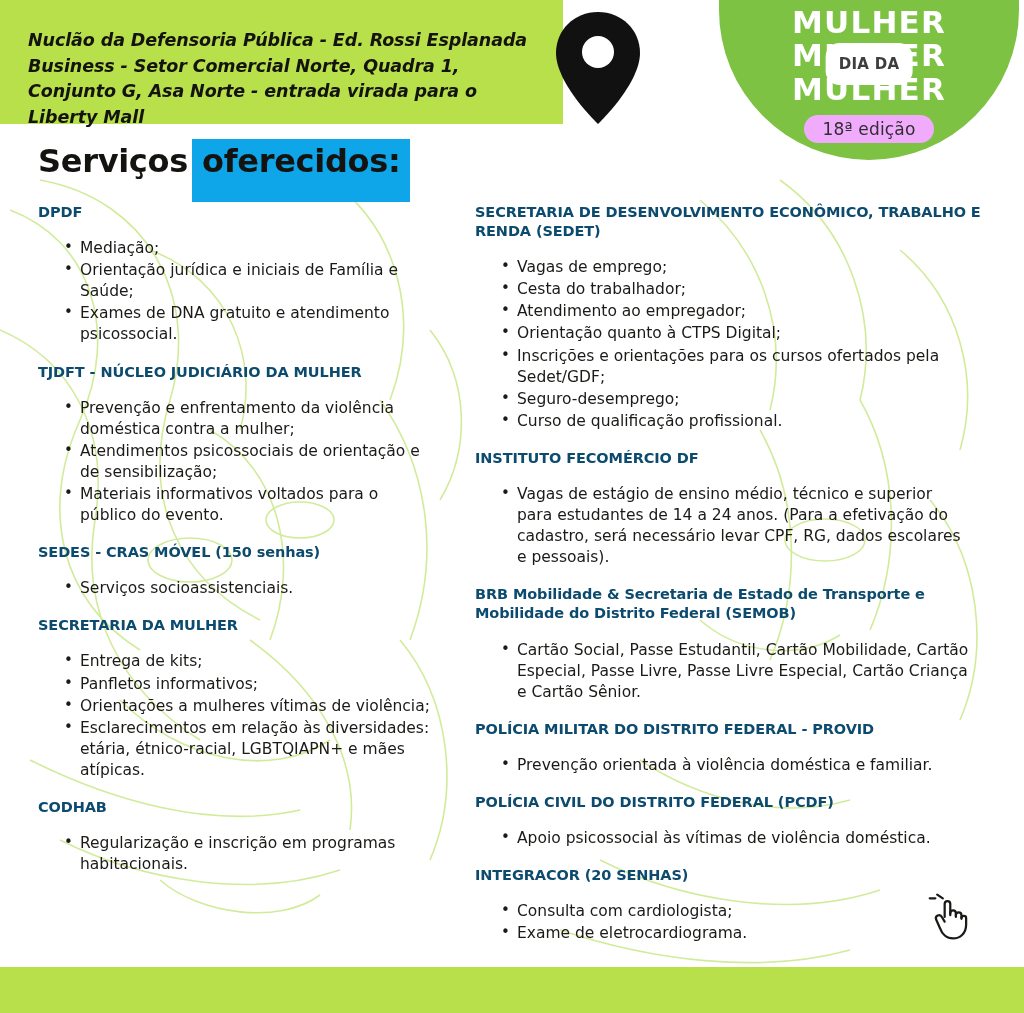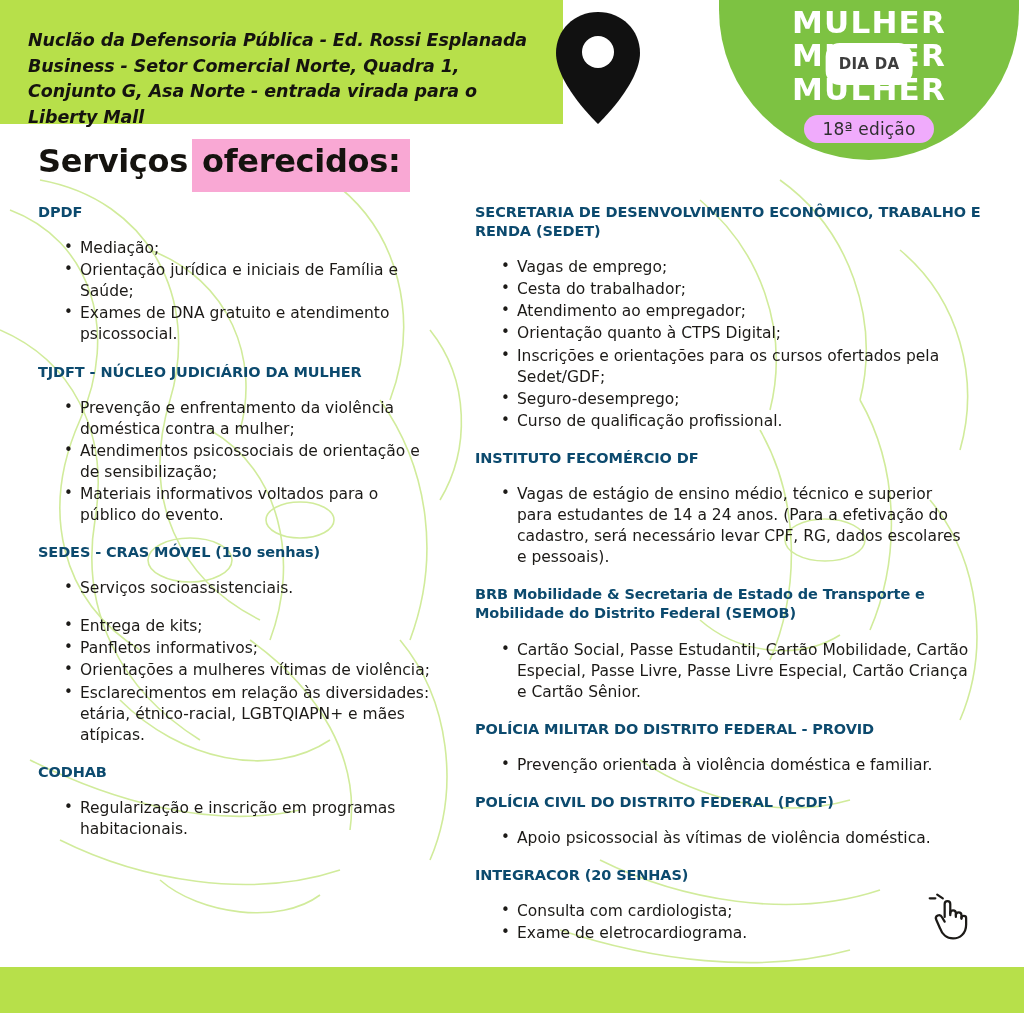--- a/index.html
+++ b/index.html
@@ -120,22 +120,22 @@
     top: 142px;
     left: 38px;
     z-index: 3;
     font-family: "DejaVu Sans", sans-serif;
     font-weight: bold;
     font-size: 32px;
     color: #15130f;
     letter-spacing: -0.3px;
   }
   .section-title .hl {
-    background: #f9a8d4;
-    padding: 3px 10px 12px 10px;
+    background: #0ea5e9;
+    padding: 3px 10px 22px 10px;
     margin-left: 4px;
   }
 
   
   .columns {
     position: absolute;
     top: 203px;
     left: 0;
     width: 1024px;
     z-index: 3;
@@ -280,20 +280,21 @@
     </div>
 
     <div class="group">
       <h3>SEDES - CRAS MÓVEL (150 senhas)</h3>
       <ul>
         <li>Serviços socioassistenciais.</li>
       </ul>
     </div>
 
     <div class="group">
+      <h3>SECRETARIA DA MULHER</h3>
       <ul>
         <li>Entrega de kits;</li>
         <li>Panfletos informativos;</li>
         <li>Orientações a mulheres vítimas de violência;</li>
         <li>Esclarecimentos em relação às diversidades: etária, étnico-racial, LGBTQIAPN+ e mães atípicas.</li>
       </ul>
     </div>
 
     <div class="group">
       <h3>CODHAB</h3>

